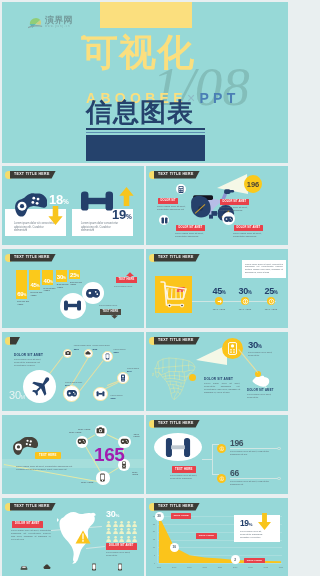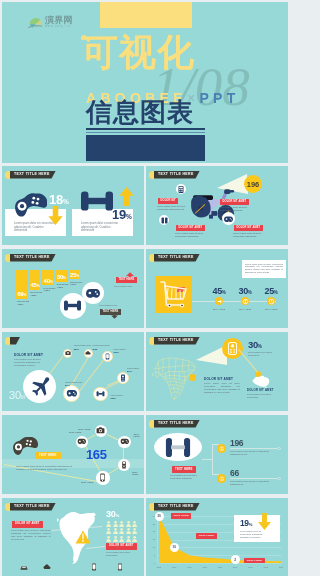--- a/index.html
+++ b/index.html
@@ -128,21 +128,21 @@
 .s6b2{position:absolute;left:101px;top:61px;width:32px;font-size:2.2px;color:#5c6b75;line-height:2.9px}
 .s6dot{position:absolute;width:7px;height:7px;border-radius:50%;background:#fbc41b}
 .s6link{position:absolute;background:#e8dfa0;height:.7px;transform-origin:0 0}
 
 
 .s7band{position:absolute;left:0;top:44px;width:142px;height:9px;background:#a5dedb}
 .s7pad{position:absolute;left:10px;top:21px}
 .s7tag{position:absolute;left:33px;top:37px;background:#fbc41b;height:7px;padding:0 4px;display:flex;align-items:center;border-radius:1px}
 .s7tag span{font-size:2.8px;font-weight:700;color:#fff;letter-spacing:.2px;line-height:7px}
 .s7body{position:absolute;left:14px;top:50px;width:64px;font-size:2.3px;color:#5c6b75;line-height:3.2px}
-.s7big{position:absolute;left:84px;top:33px;font-size:13px;font-weight:700;color:#1d4ed8;letter-spacing:-.4px;line-height:14px}
+.s7big{position:absolute;left:92px;top:33px;font-size:19px;font-weight:700;color:#a21caf;letter-spacing:-.4px;line-height:14px}
 .s7n{position:absolute;border-radius:50%;background:#fff;display:flex;align-items:center;justify-content:center}
 .s7cap{position:absolute;font-size:2.1px;color:#5c6b75;letter-spacing:.1px;font-weight:700}
 .s7link{position:absolute;background:#e3e9a8;height:.7px;transform-origin:0 0}
 
 
 .s8el{position:absolute;left:8px;top:18px;width:48px;height:28px;border-radius:50%;background:#fff;display:flex;align-items:center;justify-content:center}
 .s8tag{position:absolute;left:26px;top:51px;background:#e8414a;height:6.5px;padding:0 3px;display:flex;align-items:center;border-radius:.5px}
 .s8tag span{font-size:2.8px;font-weight:700;color:#fff;letter-spacing:.2px;line-height:6.5px}
 .s8cap{position:absolute;left:24px;top:59px;width:32px;font-size:2.2px;color:#5c6b75;line-height:3px}
 .s8brk{position:absolute;background:#cfe6e3}

